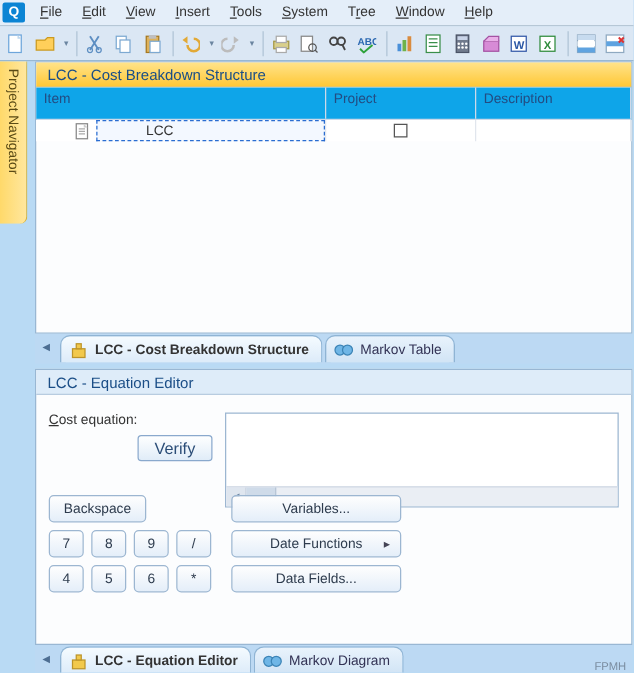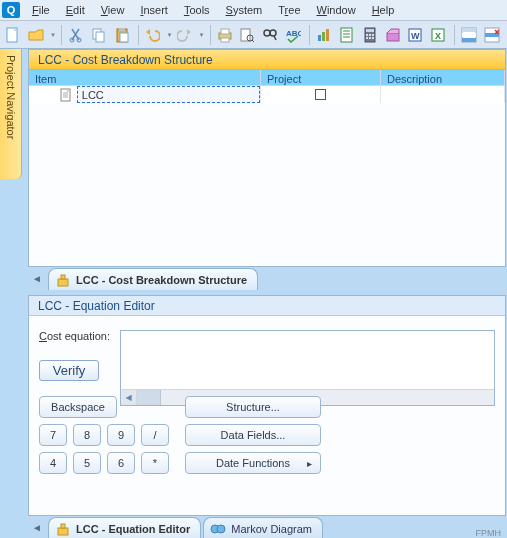--- a/index.html
+++ b/index.html
@@ -87,22 +87,22 @@
     background: linear-gradient(#ffe38a,#ffc837);
     color: #1b4e87; font-size: 12px;
     padding-left: 9px;
     border-bottom: 1px solid #e0b64a;
   }
 
   .grid {
     background: #fff;
   }
   .grid-header {
-    display: flex; height: 16px;
-    background: #7dd3fc; border-bottom: 1px solid #cdd9e9; justify-content: center;
+    display: flex; height: 26px;
+    background: #0ea5e9; border-bottom: 1px solid #cdd9e9; justify-content: center;
   }
   .gh-cell {
     border-right: 1px solid #cdd9e9;
     padding-left: 6px; line-height: 18px; color: #234c82;
   }
   .col-a { width: 232px; }
   .col-b { width: 120px; text-align: left; }
   .col-c { flex: 1; }
   .grid-row {
     display: flex; height: 17px; align-items: center;
@@ -114,20 +114,21 @@
     width: 184px;
     height: 17px; border: 1px dashed #2a6dd1;
     background: #f3f8ff;
     display: flex; align-items: center;
     padding-left: 2px;
   }
   .row-edit input {
     border: none; outline: none; background: transparent;
     font-family: inherit; font-size: 11px; color: #333;
     width: 100%;
+    margin-left: 35px;
   }
   .chk {
     width: 11px; height: 11px; border: 1px solid #555; background:#fff;
     margin: auto;
   }
 
   .doc-tabs {
     display: flex; align-items: center;
     height: 24px;
     background: #bcd9f3;
@@ -422,27 +423,34 @@
 
     <div class="doc-tabs">
       <span class="arrow-left">◄</span>
       <div class="tab">
         <svg class="ticon" width="16" height="16">
             <rect x="3" y="7" width="10" height="7" fill="#f2c94c" stroke="#bc942a"></rect>
             <rect x="6" y="3" width="4" height="4" fill="#f2c94c" stroke="#bc942a"></rect>
           </svg>
         <span>LCC - Cost Breakdown Structure</span>
       </div>
+      <div class="tab inactive">
+        <svg class="ticon" width="16" height="16">
+            <circle cx="5" cy="8" r="4" fill="#6fb6e6" stroke="#3c84b6"></circle>
+            <circle cx="11" cy="8" r="4" fill="#6fb6e6" stroke="#3c84b6"></circle>
+          </svg>
+        <span>Markov Table</span>
+      </div>
     </div>
 
     <div class="panel panel-bottom">
       <div class="pb-title">LCC - Equation Editor</div>
 
       <div class="pb-body">
-        <div style="display:flex;flex-direction:column;">
+        <div style="display:flex;flex-direction:row;">
           <span class="lbl"><span class="ul">C</span>ost equation:</span>
           <div class="verify-btn">
             <span>Verify</span>
           </div>
         </div>
         <div class="expr-box">
           <div class="expr-input"></div>
           <div class="hscroll">
             <div class="hs-btn">◀</div>
             <div class="hs-thumb"></div>
@@ -482,27 +490,27 @@
             <div class="kp-btn k-sq">
                 <span>6</span>
               </div>
             <div class="kp-btn k-sq">
                 <span>*</span>
               </div>
           </div>
         </div>
         <div class="kp-right">
           <div class="kp-btn k-wide">
-              <span>Structure...</span>
+              <span>Variables...</span>
+            </div>
+          <div class="kp-btn k-wide menu">
+              <span>Date Functions</span>
             </div>
           <div class="kp-btn k-wide">
               <span>Data Fields...</span>
-            </div>
-          <div class="kp-btn k-wide menu">
-              <span>Date Functions</span>
             </div>
         </div>
       </div>
     </div>
 
     <div class="doc-tabs" style="margin-top:0;">
       <span class="arrow-left">◄</span>
       <div class="tab">
         <svg class="ticon" width="16" height="16">
             <rect x="3" y="7" width="10" height="7" fill="#f2c94c" stroke="#bc942a"></rect>

